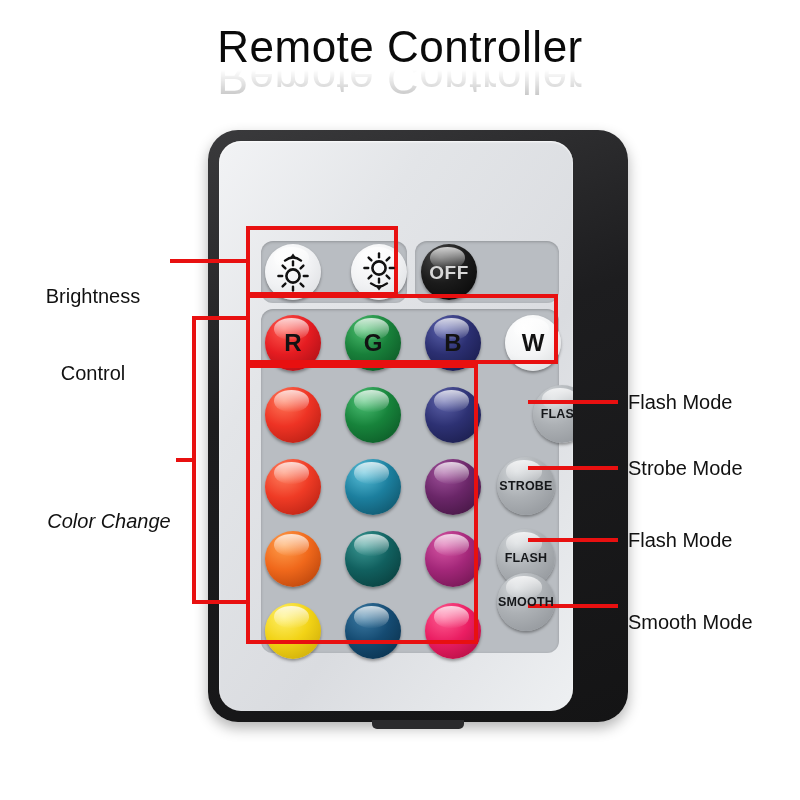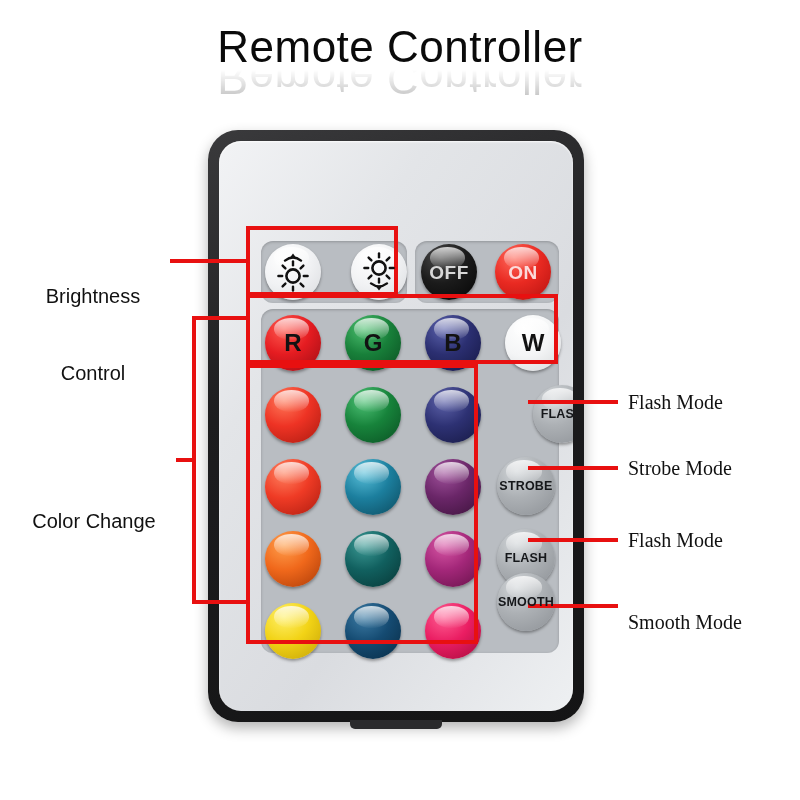--- a/index.html
+++ b/index.html
@@ -48,20 +48,21 @@
   
   #remote {
     position: absolute;
     left: 208px;
     top: 130px;
     width: 376px;
     height: 592px;
     border-radius: 30px;
     background: linear-gradient(160deg, #3a3a3c 0%, #1d1d1f 40%, #141415 100%);
     box-shadow: 0 6px 14px rgba(0,0,0,0.30);
+    padding-left: 44px;
   }
   #remote-face {
     position: absolute;
     left: 11px;
     top: 11px;
     width: 354px;
     height: 570px;
     border-radius: 22px;
     background:
       linear-gradient(125deg, #f2f3f5 0%, #e3e5e8 28%, #dadce0 62%, #eef0f2 100%);
@@ -130,21 +131,21 @@
 
   
   .ann-text {
     position: absolute;
     font-size: 20px;
     color: #111111;
     line-height: 1.28;
     white-space: pre;
   }
   .ann-left  { text-align: center; }
-  .ann-right { text-align: center; font-family: Liberation Serif, serif; }
+  .ann-right { text-align: center; }
 
   #annotation-layer {
     position: absolute;
     left: 0; top: 0;
     width: 800px; height: 800px;
     pointer-events: none;
   }
 </style>
 </head>
 <body>
@@ -194,23 +195,20 @@
           <path d="M12 33.4 Q20 39.4 28 33.4" stroke-width="2.4"></path>
           <path d="M20 40.4 L16.4 35.8 L23.6 35.8 Z" fill="#111" stroke="none"></path>
         </g>
       </svg>
     </div>
 
     <div class="btn btn-power" style="left:202px; top:103px; background:radial-gradient(circle at 34% 24%, #4a4a4a 0%, #1b1b1b 46%, #050505 100%);">
       <span class="btn-label" style="color:#d8d8d8;">OFF</span>
     </div>
 
-    <div class="btn btn-power" style="left:276px; top:103px; background:radial-gradient(circle at 34% 24%, #ff6a5c 0%, #e92a22 46%, #b6110f 100%);">
-      <span class="btn-label" style="color:#fbdada;">ON</span>
-    </div>
 
     <div class="btn btn-rgbw" style="left:46px; top:174px; background:radial-gradient(circle at 34% 24%, #ff5b50 0%, #e51c21 46%, #9d0d14 100%);">
       <span class="btn-label">R</span>
     </div>
     <div class="btn btn-rgbw" style="left:126px; top:174px; background:radial-gradient(circle at 34% 24%, #4dc070 0%, #18803a 46%, #0a4d21 100%);">
       <span class="btn-label">G</span>
     </div>
     <div class="btn btn-rgbw" style="left:206px; top:174px; background:radial-gradient(circle at 34% 24%, #5c63ad 0%, #2b2f71 46%, #151744 100%);">
       <span class="btn-label">B</span>
     </div>
@@ -268,20 +266,20 @@
     <path d="M528 540 L618 540"></path>
     <path d="M528 606 L618 606"></path>
   </g>
 </svg>
 
 <div class="ann-text ann-left" style="left:18px; top:233px; width:150px;">
   <div>Brightness</div>
   <div>Control</div>
 </div>
 
-<div class="ann-text ann-left" style="left:12px; top:458px; width:164px;">
+<div class="ann-text ann-left" style="left:27px; top:458px; width:164px;font-style:italic;">
   <div>Color Change</div>
 </div>
 
 <div class="ann-text ann-right" style="left:628px; top:390px;">Flash Mode</div>
 <div class="ann-text ann-right" style="left:628px; top:456px;">Strobe Mode</div>
 <div class="ann-text ann-right" style="left:628px; top:528px;">Flash Mode</div>
 <div class="ann-text ann-right" style="left:628px; top:594px;margin-top:16px;">Smooth Mode</div>
 
 </body></html>

